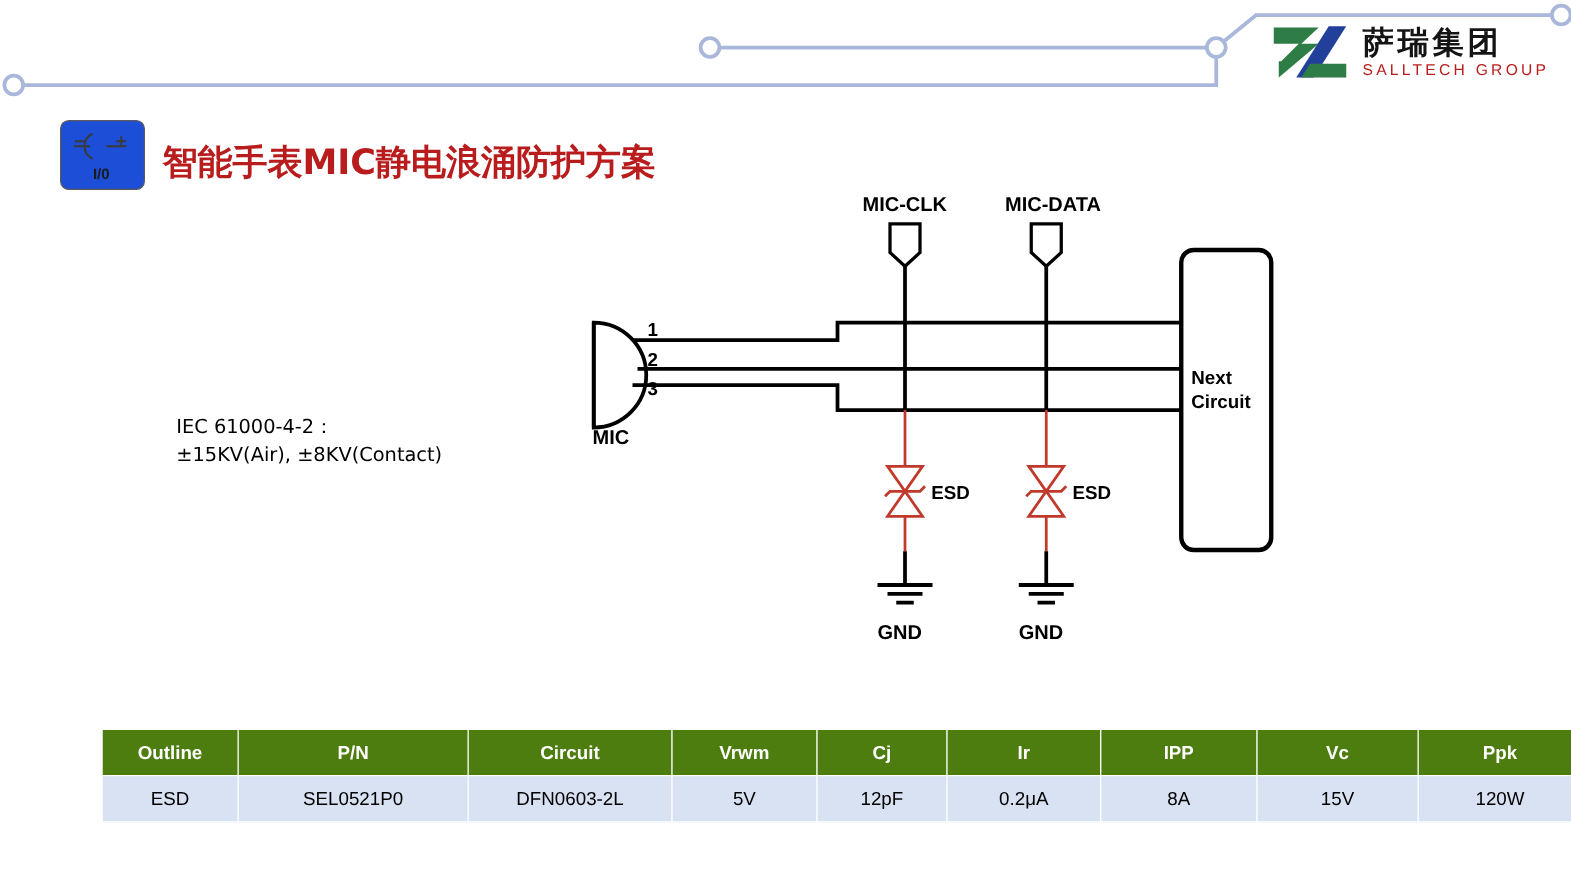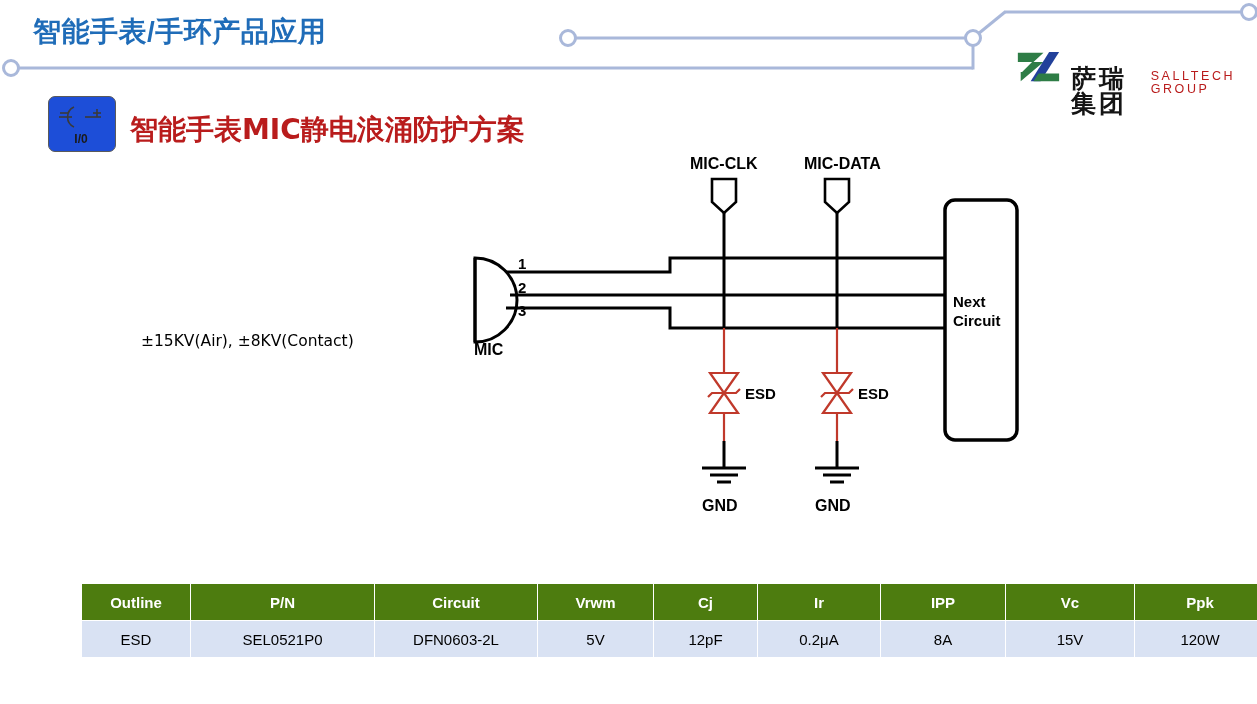--- a/index.html
+++ b/index.html
@@ -35,21 +35,21 @@
 
   
   #brand {
     position: absolute;
     left: 1015px; top: 18px;
     display: flex;
     align-items: center;
     gap: 9px;
   }
   #brand-mark { width: 66px; height: 48px; display:block; }
-  .brand-text { display: flex; flex-direction: row; line-height: 1; margin-top: 48px; }
+  .brand-text { display: flex; flex-direction: column; line-height: 1; }
   .brand-cn {
     font-size: 25px;
     font-weight: bold;
     color: #141414;
     letter-spacing: 3px;
     font-family: "DejaVu Sans", sans-serif;
   }
   .brand-en {
     font-size: 12.5px;
     color: #b91c1c;
@@ -142,21 +142,20 @@
     <circle cx="568" cy="38" r="7.5" fill="#ffffff" stroke="#a9b8da" stroke-width="3"></circle>
 
     <line x1="973" y1="38" x2="973" y2="69.5" stroke="#a9b8da" stroke-width="3"></line>
 
     <line x1="978" y1="34" x2="1005" y2="12" stroke="#a9b8da" stroke-width="3"></line>
     <line x1="1004" y1="12" x2="1243" y2="12" stroke="#a9b8da" stroke-width="3"></line>
     <circle cx="973" cy="38" r="7.5" fill="#ffffff" stroke="#a9b8da" stroke-width="3"></circle>
     <circle cx="1249" cy="12" r="7.5" fill="#ffffff" stroke="#a9b8da" stroke-width="3"></circle>
   </svg>
 
-  <div id="page-title">智能手表/手环产品应用</div>
 
   <div id="brand">
     <svg id="brand-mark" viewBox="0 0 66 48">
       <path d="M4 4 L40 4 L26 17 L40 17 L8 44 L8 31 L24 31 L10 31 L24 17 L4 17 Z" fill="#2e7d46"></path>
       <path d="M48 3 L62 3 L36 44 L22 44 Z" fill="#22409a"></path>
       <path d="M33 33 L62 33 L62 44 L26 44 Z" fill="#2e7d46"></path>
     </svg>
     <div class="brand-text">
       <span class="brand-cn">萨瑞集团</span>
       <span class="brand-en">SALLTECH GROUP</span>
@@ -171,20 +170,21 @@
       <line x1="11" y1="16" x2="19" y2="16" stroke="#3a3a3a" stroke-width="1.6"></line>
       <line x1="44" y1="16" x2="52" y2="16" stroke="#3a3a3a" stroke-width="1.6"></line>
       <line x1="48" y1="12" x2="48" y2="20" stroke="#3a3a3a" stroke-width="1.6"></line>
       <text x="32" y="46" text-anchor="middle" font-size="12" font-weight="bold" font-family="Liberation Sans, sans-serif" fill="#1a1a1a">I/0</text>
     </svg>
   </div>
 
   <div id="section-title">智能手表MIC静电浪涌防护方案</div>
 
   <div id="iec-note">
+    <div>IEC 61000-4-2：</div>
     <div>±15KV(Air), ±8KV(Contact)</div>
   </div>
 
   <svg id="schematic" viewBox="0 0 620 400">
 
     <path d="M35 113 L35 197 A42 42 0 0 0 35 113 Z" fill="#ffffff" stroke="#000000" stroke-width="3"></path>
     <line x1="35" y1="113" x2="35" y2="197" stroke="#000000" stroke-width="3"></line>
 
     <polyline points="66,127 230,127 230,113 505,113" fill="none" stroke="#000000" stroke-width="3"></polyline>
 

